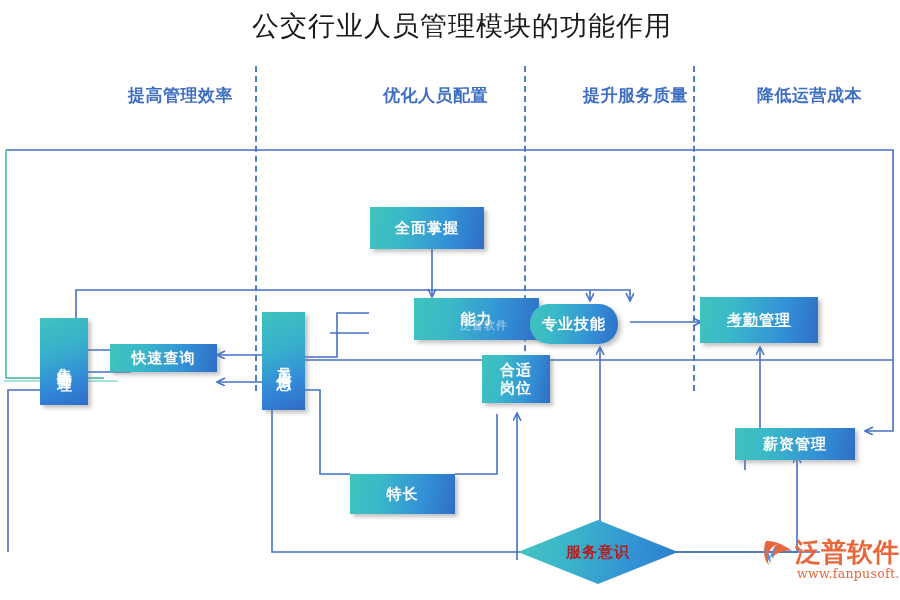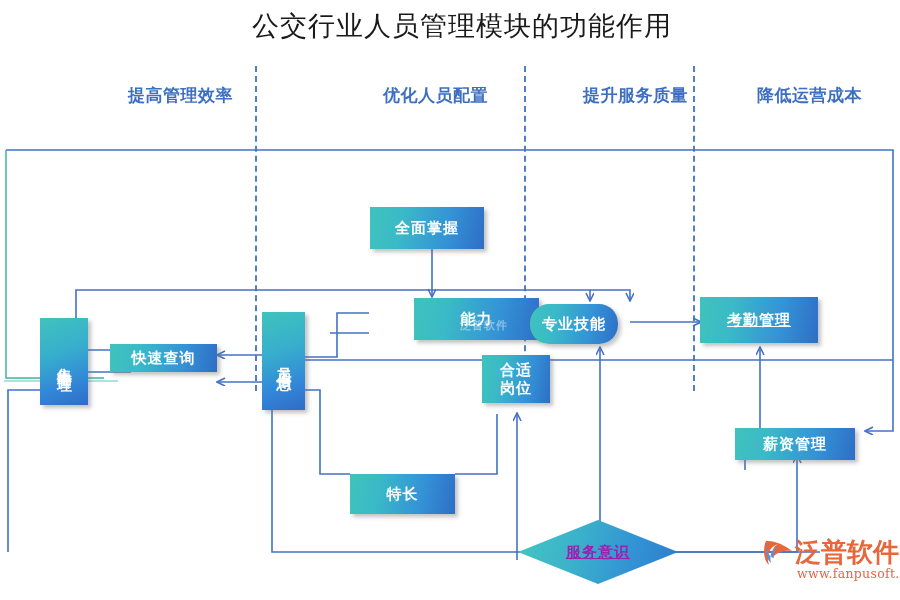--- a/index.html
+++ b/index.html
@@ -77,23 +77,23 @@
     display:flex;align-items:center;justify-content:center;
   }
   .diamond .shape{
     position:absolute;left:0;top:0;width:100%;height:100%;
     background:linear-gradient(105deg,#45c6c0 0%,#3bb3cb 35%,#3291d4 72%,#2f7cc9 100%);
     clip-path:polygon(50% 0,100% 50%,50% 100%,0 50%);
     filter:drop-shadow(2px 3px 3px rgba(130,130,130,.4));
   }
   .diamond .dlabel{
     position:relative;
-    color:#a21caf;
-    font-family:"DejaVu Serif","Liberation Serif",serif;
-    font-weight:bold;font-size:15px;letter-spacing:1px;text-decoration:underline;
+    color:#b91c1c;
+    font-family:"DejaVu Serif","Liberation Serif",serif;
+    font-weight:bold;font-size:15px;letter-spacing:1px;
   }
 
   
   .wm{
     position:absolute;
     font-size:11px;
     color:rgba(255,255,255,.42);
     font-family:"DejaVu Sans","Liberation Sans",sans-serif;
     white-space:nowrap;
     pointer-events:none;

